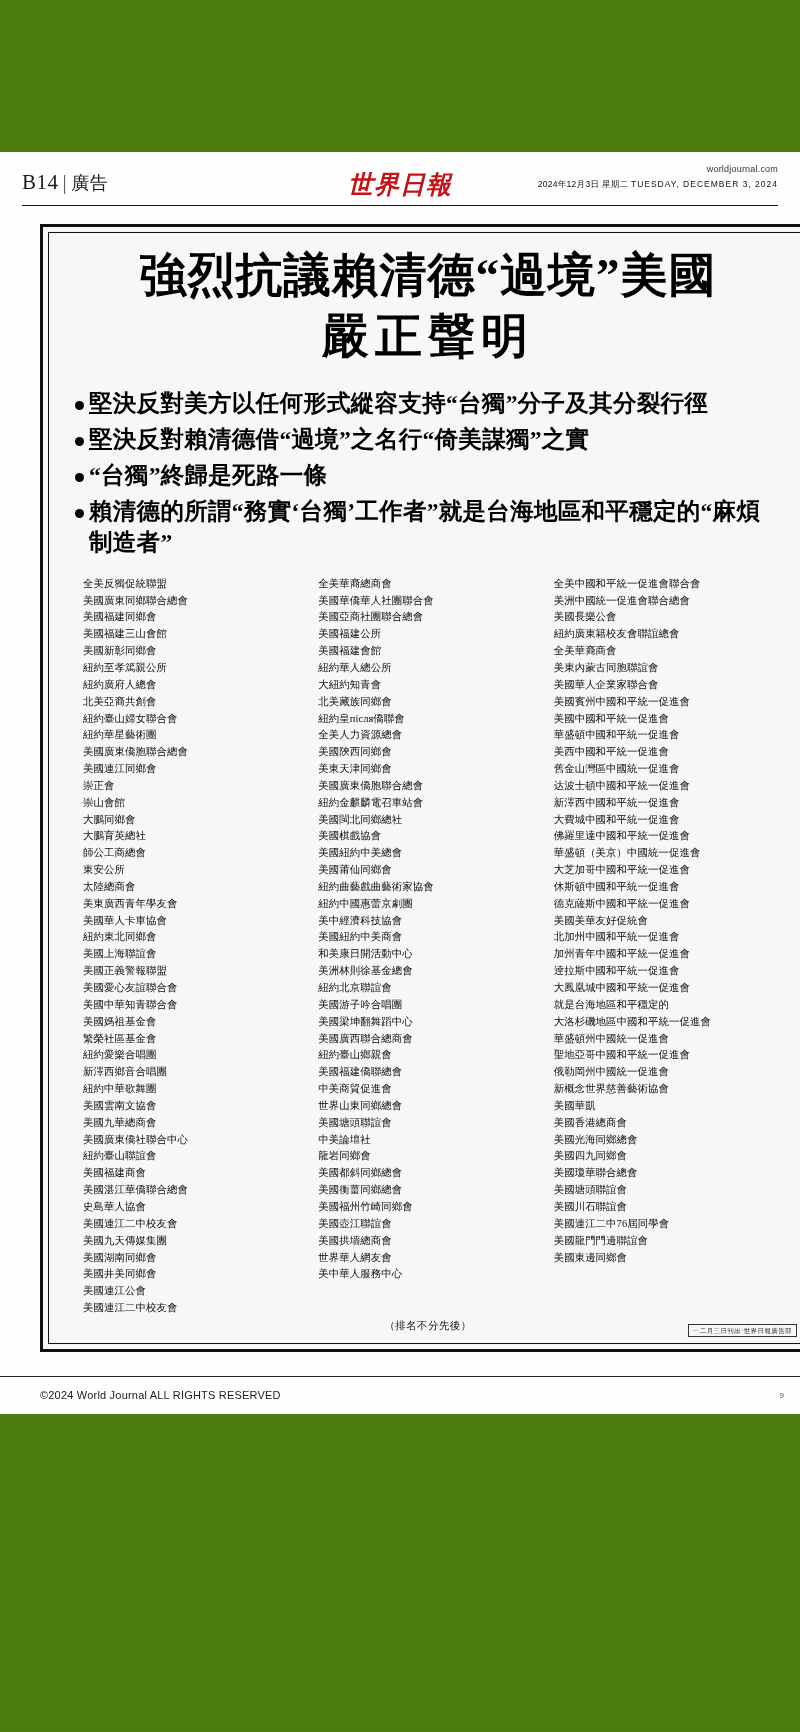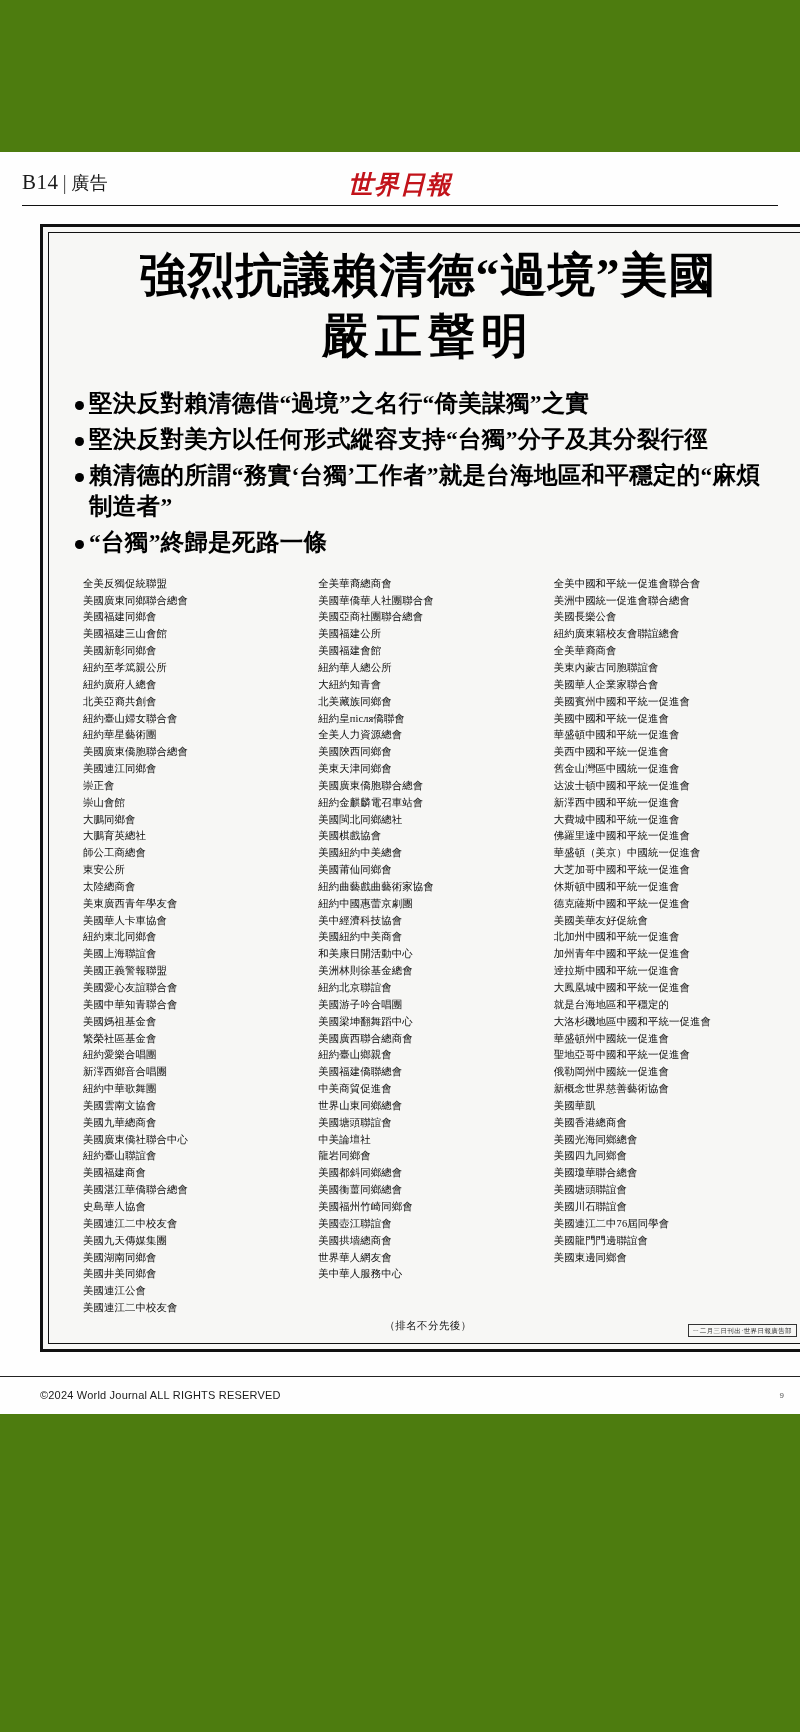--- a/index.html
+++ b/index.html
@@ -220,46 +220,53 @@
 <div class="page">
   <div class="paper">
 
     <div class="masthead">
       <div class="page-no">
         <span>B14</span><span class="bar">|</span><span class="sec">廣告</span>
       </div>
       <div class="logo">
         <span class="zh">世界日報</span>
       </div>
+      <div class="mast-right">
+        <div class="mast-site">worldjournal.com</div>
+        <div class="mast-date">
+          <span>2024年12月3日 星期二</span>
+          <span class="en">TUESDAY, DECEMBER 3, 2024</span>
+        </div>
+      </div>
     </div>
 
     <div class="ad">
       <div class="ad-inner">
 
         <div class="headline">
           <span class="l1">強烈抗議賴清德“過境”美國</span>
           <span class="l2">嚴正聲明</span>
         </div>
 
         <div class="claims">
+          <div class="claim">
+            <span class="dot"></span>
+            <span class="txt">堅決反對美方以任何形式縱容支持“台獨”分子及其分裂行徑</span>
+          </div>
           <div class="claim">
             <span class="dot"></span>
             <span class="txt">堅決反對賴清德借“過境”之名行“倚美謀獨”之實</span>
           </div>
           <div class="claim">
             <span class="dot"></span>
-            <span class="txt">堅決反對美方以任何形式縱容支持“台獨”分子及其分裂行徑</span>
+            <span class="txt">“台獨”終歸是死路一條</span>
           </div>
           <div class="claim">
             <span class="dot"></span>
             <span class="txt">賴清德的所謂“務實‘台獨’工作者”就是台海地區和平穩定的“麻煩制造者”</span>
-          </div>
-          <div class="claim">
-            <span class="dot"></span>
-            <span class="txt">“台獨”終歸是死路一條</span>
           </div>
         </div>
 
         <div class="cols">
           <div class="col" id="col1">
               <div class="org">全美反獨促統聯盟</div>
               <div class="org">美國廣東同鄉聯合總會</div>
               <div class="org">美國福建同鄉會</div>
               <div class="org">美國福建三山會館</div>
               <div class="org">美國新彰同鄉會</div>

